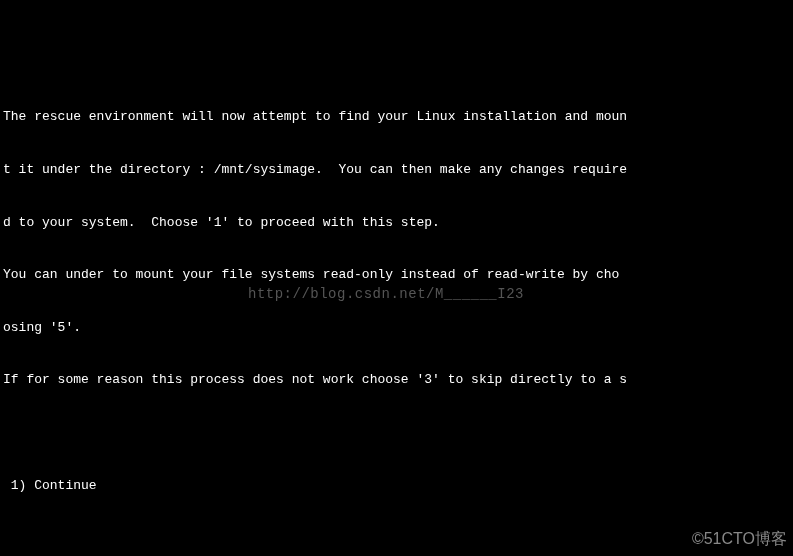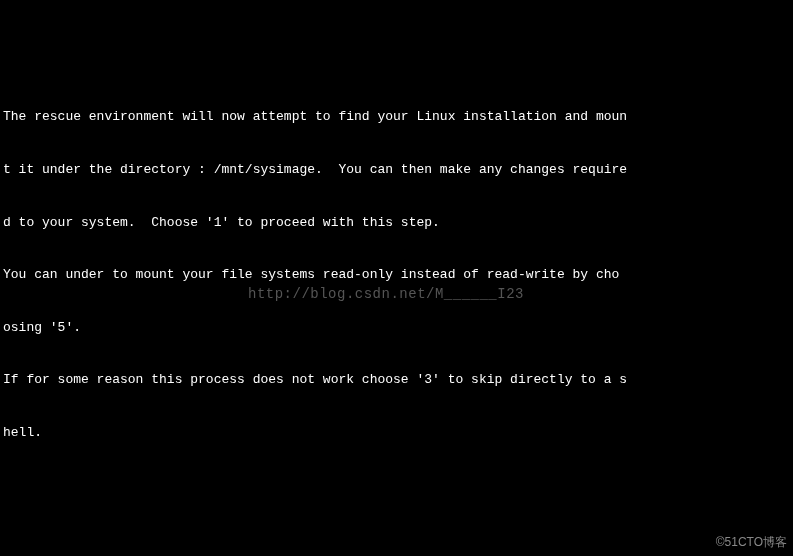--- a/index.html
+++ b/index.html
@@ -30,39 +30,39 @@
       color: #555;
       font-size: 14px;
       letter-spacing: 0.5px;
       pointer-events: none;
     }
     .corner-watermark {
       position: absolute;
       bottom: 6px;
       right: 6px;
       color: #888;
-      font-size: 12px;
+      font-size: 16px;
       font-family: sans-serif;
       pointer-events: none;
     }
   </style>
 </head>
 <body>
 
 
 
 <div>
   <span class="line">The rescue environment will now attempt to find your Linux installation and moun</span>
   <span class="line">t it under the directory : /mnt/sysimage.  You can then make any changes require</span>
   <span class="line">d to your system.  Choose '1' to proceed with this step.</span>
   <span class="line">You can under to mount your file systems read-only instead of read-write by cho</span>
   <span class="line">osing '5'.</span>
   <span class="line">If for some reason this process does not work choose '3' to skip directly to a s</span>
-  <span class="line">hell.</span>
   <span class="line">&nbsp;</span>
+  <span class="line"> 1) Continue</span>
   
   
   
   
   
   
   
   
   
   

